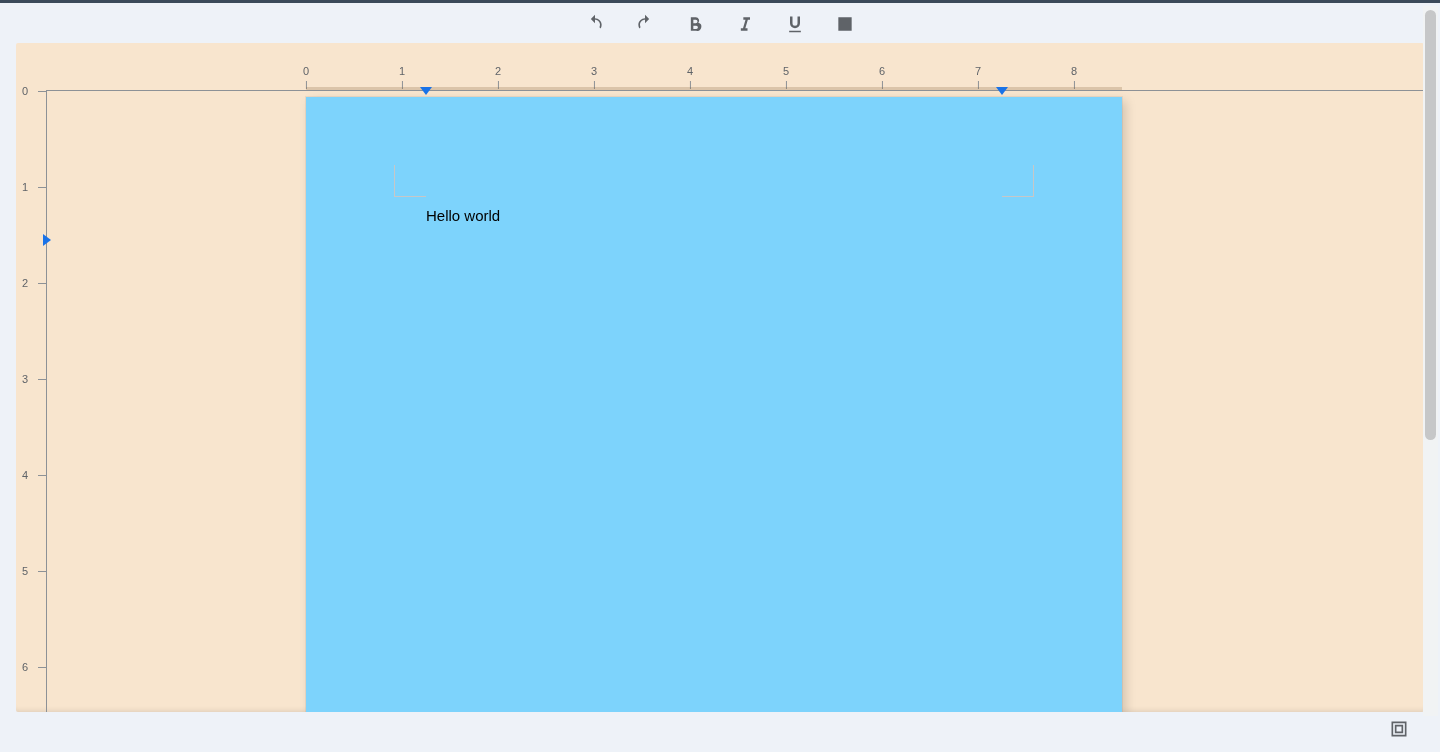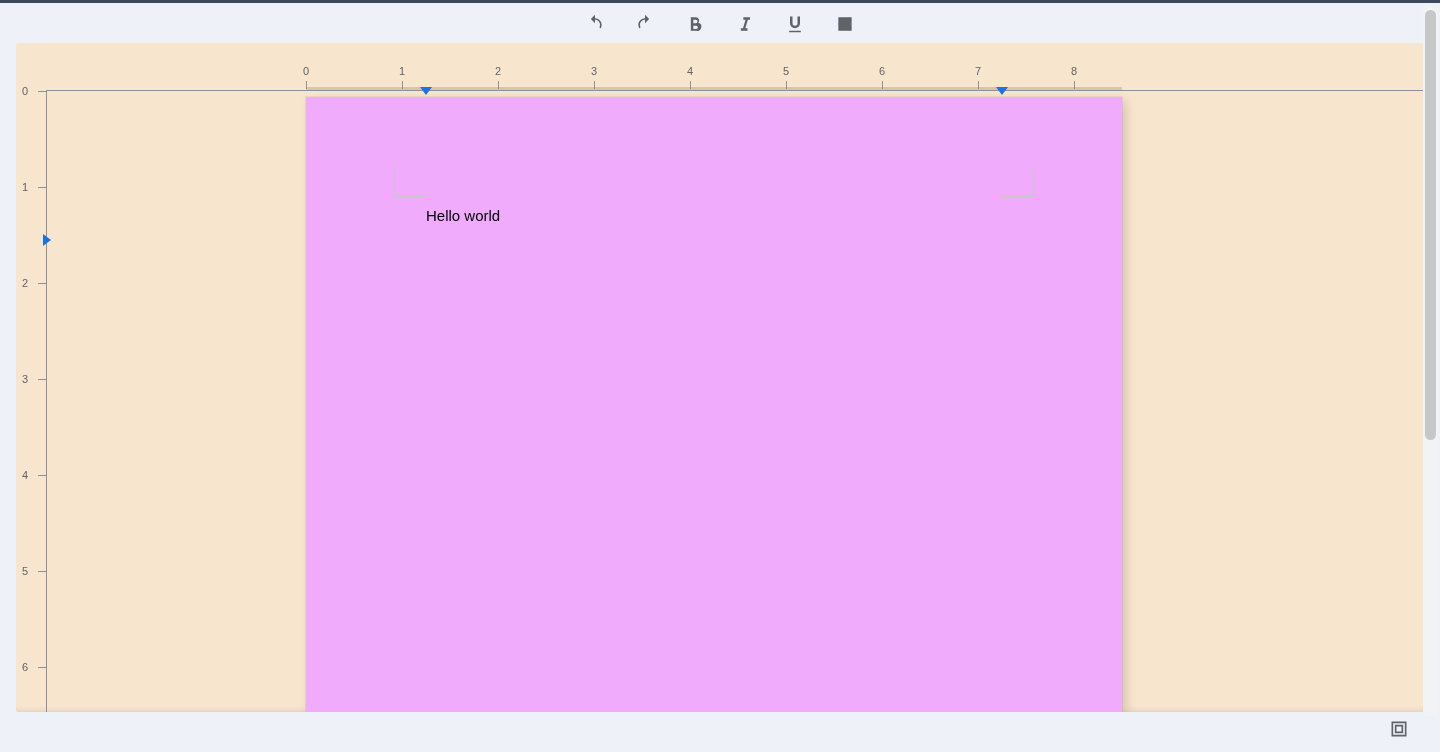--- a/index.html
+++ b/index.html
@@ -134,21 +134,21 @@
     width:0;height:0;
     border-top:6px solid transparent;
     border-bottom:6px solid transparent;
     border-left:8px solid #1a73e8;
     transform:translateY(-50%);
   }
 
   
   .page {
     position:absolute;
-    background:#f0abfc;
+    background:#7dd3fc;
     box-shadow: 0 0 0 1px rgba(0,0,0,0.05), 4px 4px 10px rgba(0,0,0,0.15);
   }
   .margin-corner {
     position:absolute;
     width:32px;height:32px;
     border-color:#c7c7c7;
     border-style:solid;
   }
   .mc-tl { border-width:0 0 1px 1px; transform:translate(-100%,-100%); }
   .mc-tr { border-width:0 1px 1px 0; transform:translate(0,-100%); }

